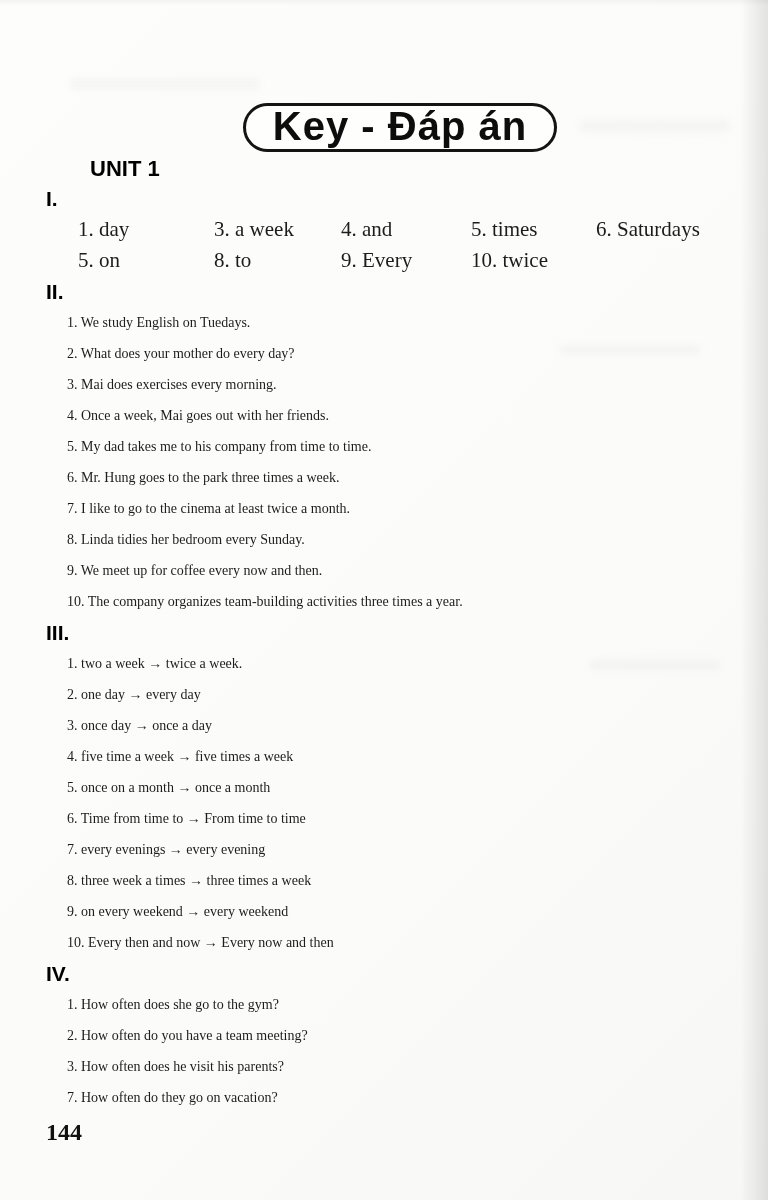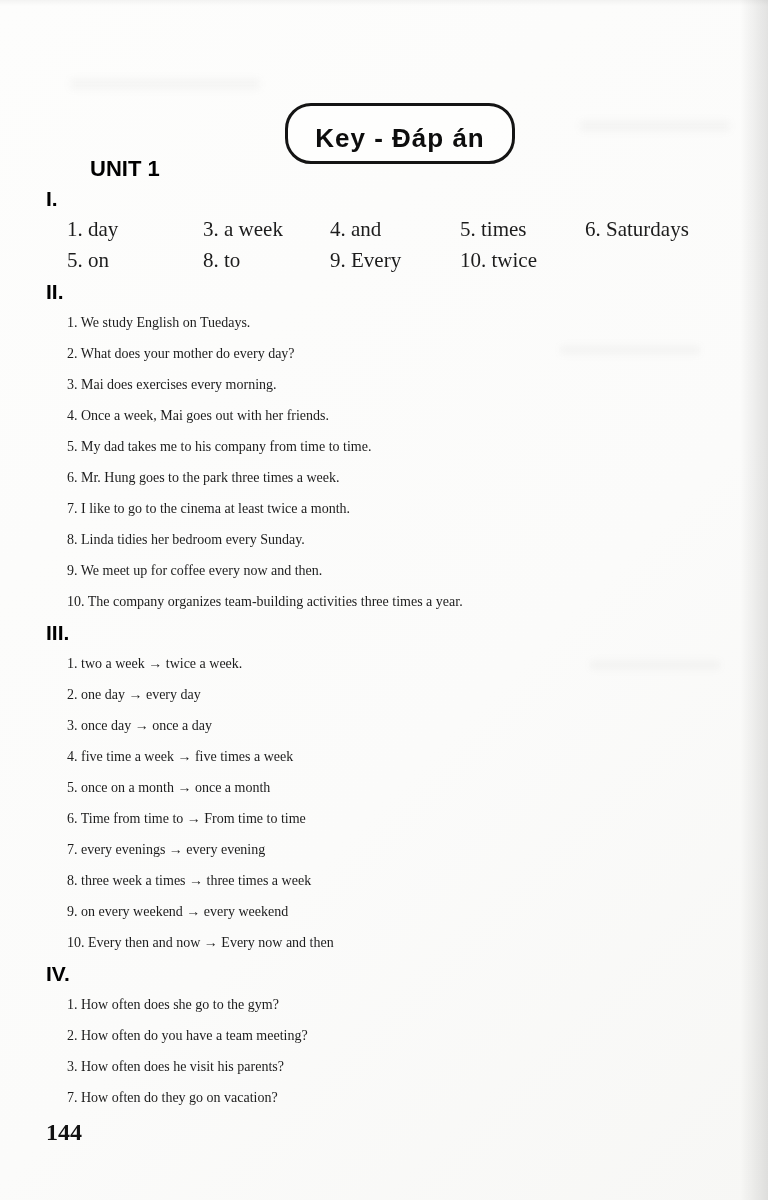--- a/index.html
+++ b/index.html
@@ -31,24 +31,24 @@
   }
   .title-wrap {
     position: absolute; top: 103px; left: 0; width: 100%;
     text-align: center;
   }
   .title-badge {
     display: inline-block;
     margin-left: 32px;
     border: 3px solid #141414;
     border-radius: 26px;
-    padding: 13px 27px 4px 27px;
+    padding: 1px 27px 4px 27px;
     font-family: "Liberation Sans", sans-serif;
     font-weight: bold;
-    font-size: 26px;
+    font-size: 40px;
     line-height: 38px;
     letter-spacing: 1px;
     color: #0d0d0d;
     background: rgba(255,255,255,0.6);
   }
   .content {
     position: absolute; top: 155px; left: 46px; right: 18px;
   }
   .h-sans {
     font-family: "Liberation Sans", sans-serif;
@@ -61,21 +61,21 @@
   .sec-label {
     font-family: "Liberation Sans", sans-serif;
     font-weight: bold;
     font-size: 21px;
     line-height: 31px;
     color: #000;
   }
   .answer-grid {
     display: grid;
     grid-template-columns: 136px 127px 130px 125px 1fr;
-    margin-left: 21px;
+    margin-left: 32px;
     font-size: 21px;
     line-height: 31px;
   }
   .answer-list { margin-left: 21px; }
   .line {
     font-size: 14px;
     line-height: 31px;
     white-space: nowrap;
   }
   .page-number {

